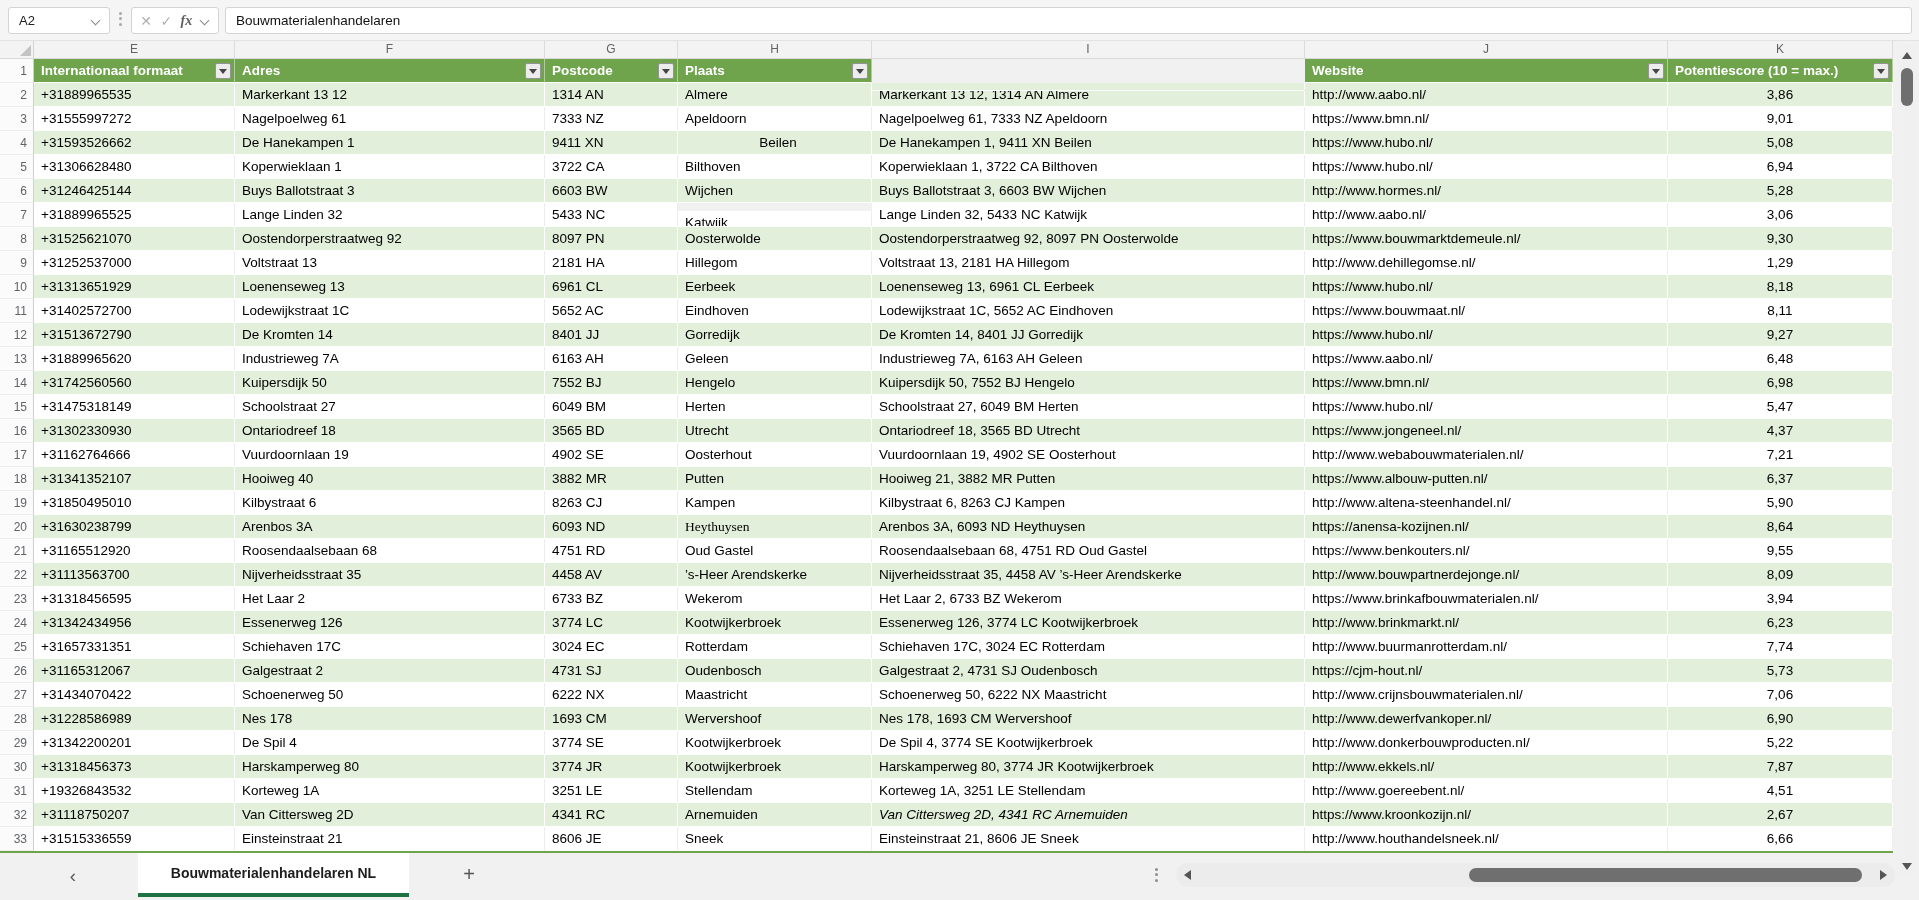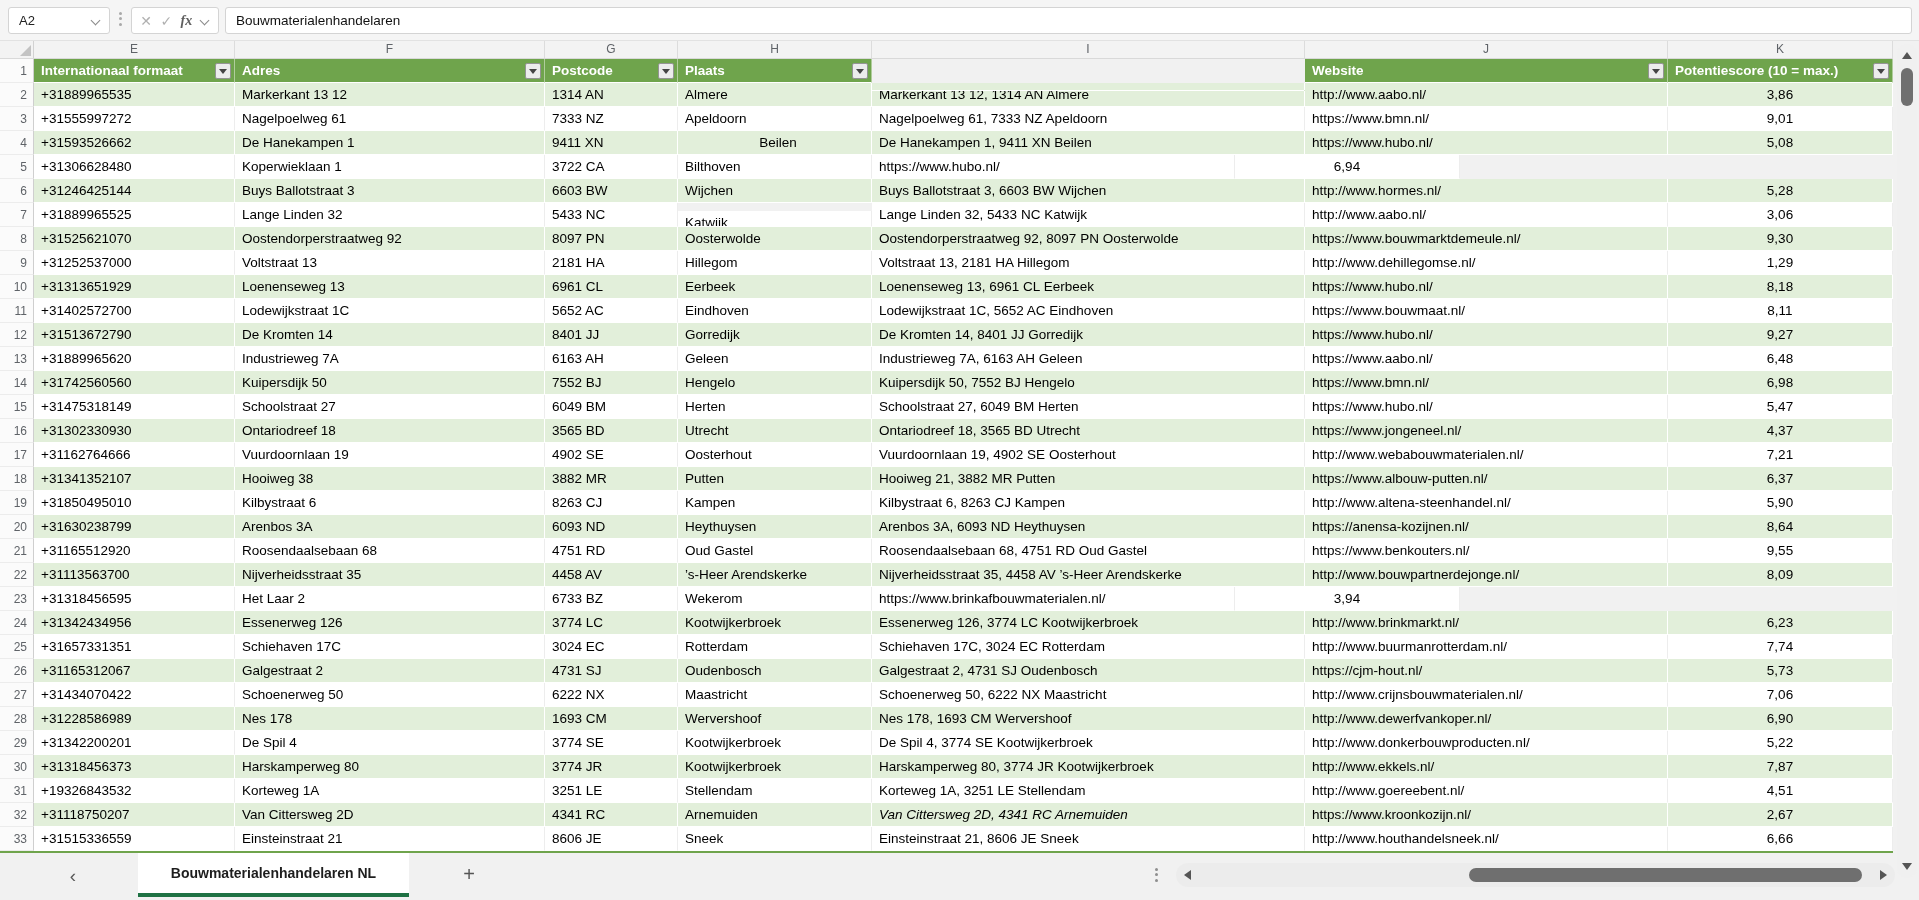--- a/index.html
+++ b/index.html
@@ -151,20 +151,21 @@
       <div class="cell" style="width: 433px;">De Hanekampen 1, 9411 XN Beilen</div>
       <div class="cell" style="width: 363px;">https://www.hubo.nl/</div>
       <div class="cell score" style="width: 225px;">5,08</div>
     </div>
     <div class="drow w">
       <div class="rnum">5</div>
       <div class="cell" style="width: 201px;">+31306628480</div>
       <div class="cell" style="width: 310px;">Koperwieklaan 1</div>
       <div class="cell" style="width: 133px;">3722 CA</div>
       <div class="cell" style="width: 194px;">Bilthoven</div>
+      <div class="cell" style="width: 433px;">Koperwieklaan 1, 3722 CA Bilthoven</div>
       <div class="cell" style="width: 363px;">https://www.hubo.nl/</div>
       <div class="cell score" style="width: 225px;">6,94</div>
     </div>
     <div class="drow g">
       <div class="rnum">6</div>
       <div class="cell" style="width: 201px;">+31246425144</div>
       <div class="cell" style="width: 310px;">Buys Ballotstraat 3</div>
       <div class="cell" style="width: 133px;">6603 BW</div>
       <div class="cell" style="width: 194px;">Wijchen</div>
       <div class="cell" style="width: 433px;">Buys Ballotstraat 3, 6603 BW Wijchen</div>
@@ -277,21 +278,21 @@
       <div class="cell" style="width: 310px;">Vuurdoornlaan 19</div>
       <div class="cell" style="width: 133px;">4902 SE</div>
       <div class="cell" style="width: 194px;">Oosterhout</div>
       <div class="cell" style="width: 433px;">Vuurdoornlaan 19, 4902 SE Oosterhout</div>
       <div class="cell" style="width: 363px;">http://www.webabouwmaterialen.nl/</div>
       <div class="cell score" style="width: 225px;">7,21</div>
     </div>
     <div class="drow g">
       <div class="rnum">18</div>
       <div class="cell" style="width: 201px;">+31341352107</div>
-      <div class="cell" style="width: 310px;">Hooiweg 38</div>
+      <div class="cell" style="width: 310px;">Hooiweg 40</div>
       <div class="cell" style="width: 133px;">3882 MR</div>
       <div class="cell" style="width: 194px;">Putten</div>
       <div class="cell" style="width: 433px;">Hooiweg 21, 3882 MR Putten</div>
       <div class="cell" style="width: 363px;">https://www.albouw-putten.nl/</div>
       <div class="cell score" style="width: 225px;">6,37</div>
     </div>
     <div class="drow w">
       <div class="rnum">19</div>
       <div class="cell" style="width: 201px;">+31850495010</div>
       <div class="cell" style="width: 310px;">Kilbystraat 6</div>
@@ -299,21 +300,21 @@
       <div class="cell" style="width: 194px;">Kampen</div>
       <div class="cell" style="width: 433px;">Kilbystraat 6, 8263 CJ Kampen</div>
       <div class="cell" style="width: 363px;">http://www.altena-steenhandel.nl/</div>
       <div class="cell score" style="width: 225px;">5,90</div>
     </div>
     <div class="drow g">
       <div class="rnum">20</div>
       <div class="cell" style="width: 201px;">+31630238799</div>
       <div class="cell" style="width: 310px;">Arenbos 3A</div>
       <div class="cell" style="width: 133px;">6093 ND</div>
-      <div class="cell" style="width: 194px;">Heythuysen</div>
+      <div class="cell" style="width: 194px; font-family: Liberation Serif, serif;">Heythuysen</div>
       <div class="cell" style="width: 433px;">Arenbos 3A, 6093 ND Heythuysen</div>
       <div class="cell" style="width: 363px;">https://anensa-kozijnen.nl/</div>
       <div class="cell score" style="width: 225px;">8,64</div>
     </div>
     <div class="drow w">
       <div class="rnum">21</div>
       <div class="cell" style="width: 201px;">+31165512920</div>
       <div class="cell" style="width: 310px;">Roosendaalsebaan 68</div>
       <div class="cell" style="width: 133px;">4751 RD</div>
       <div class="cell" style="width: 194px;">Oud Gastel</div>
@@ -330,20 +331,21 @@
       <div class="cell" style="width: 433px;">Nijverheidsstraat 35, 4458 AV ’s-Heer Arendskerke</div>
       <div class="cell" style="width: 363px;">http://www.bouwpartnerdejonge.nl/</div>
       <div class="cell score" style="width: 225px;">8,09</div>
     </div>
     <div class="drow w">
       <div class="rnum">23</div>
       <div class="cell" style="width: 201px;">+31318456595</div>
       <div class="cell" style="width: 310px;">Het Laar 2</div>
       <div class="cell" style="width: 133px;">6733 BZ</div>
       <div class="cell" style="width: 194px;">Wekerom</div>
+      <div class="cell" style="width: 433px;">Het Laar 2, 6733 BZ Wekerom</div>
       <div class="cell" style="width: 363px;">https://www.brinkafbouwmaterialen.nl/</div>
       <div class="cell score" style="width: 225px;">3,94</div>
     </div>
     <div class="drow g">
       <div class="rnum">24</div>
       <div class="cell" style="width: 201px;">+31342434956</div>
       <div class="cell" style="width: 310px;">Essenerweg 126</div>
       <div class="cell" style="width: 133px;">3774 LC</div>
       <div class="cell" style="width: 194px;">Kootwijkerbroek</div>
       <div class="cell" style="width: 433px;">Essenerweg 126, 3774 LC Kootwijkerbroek</div>

